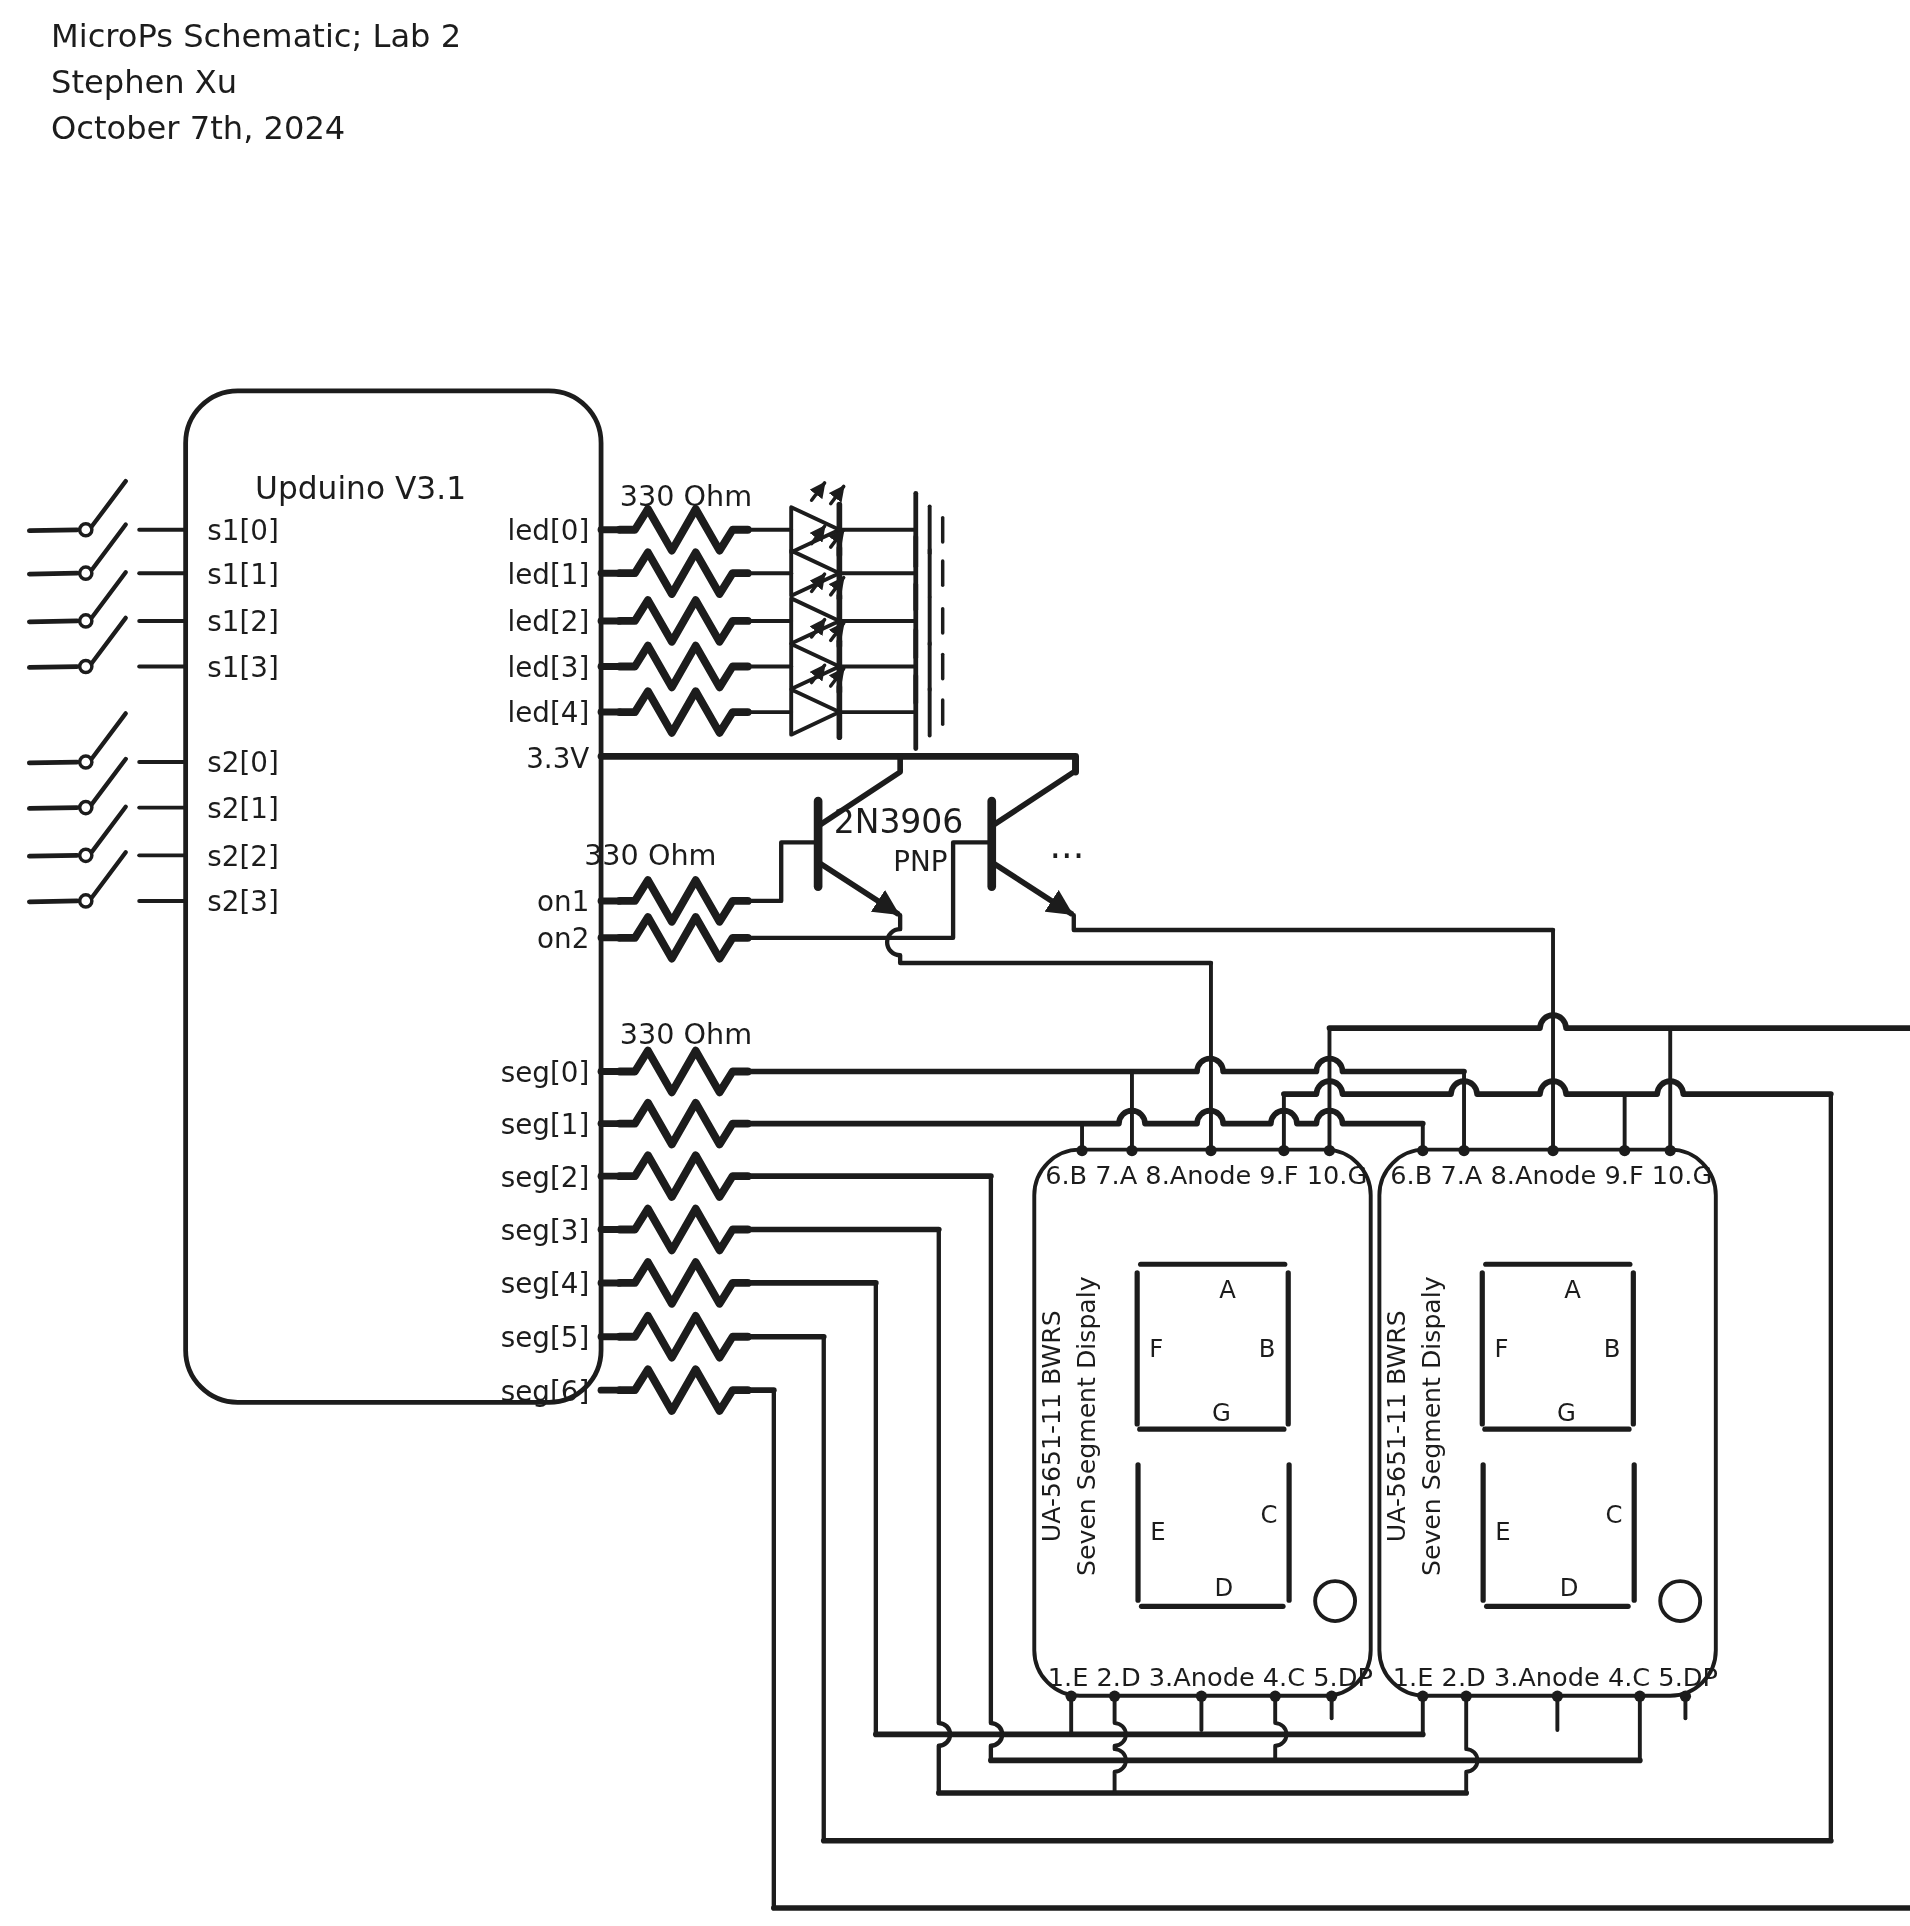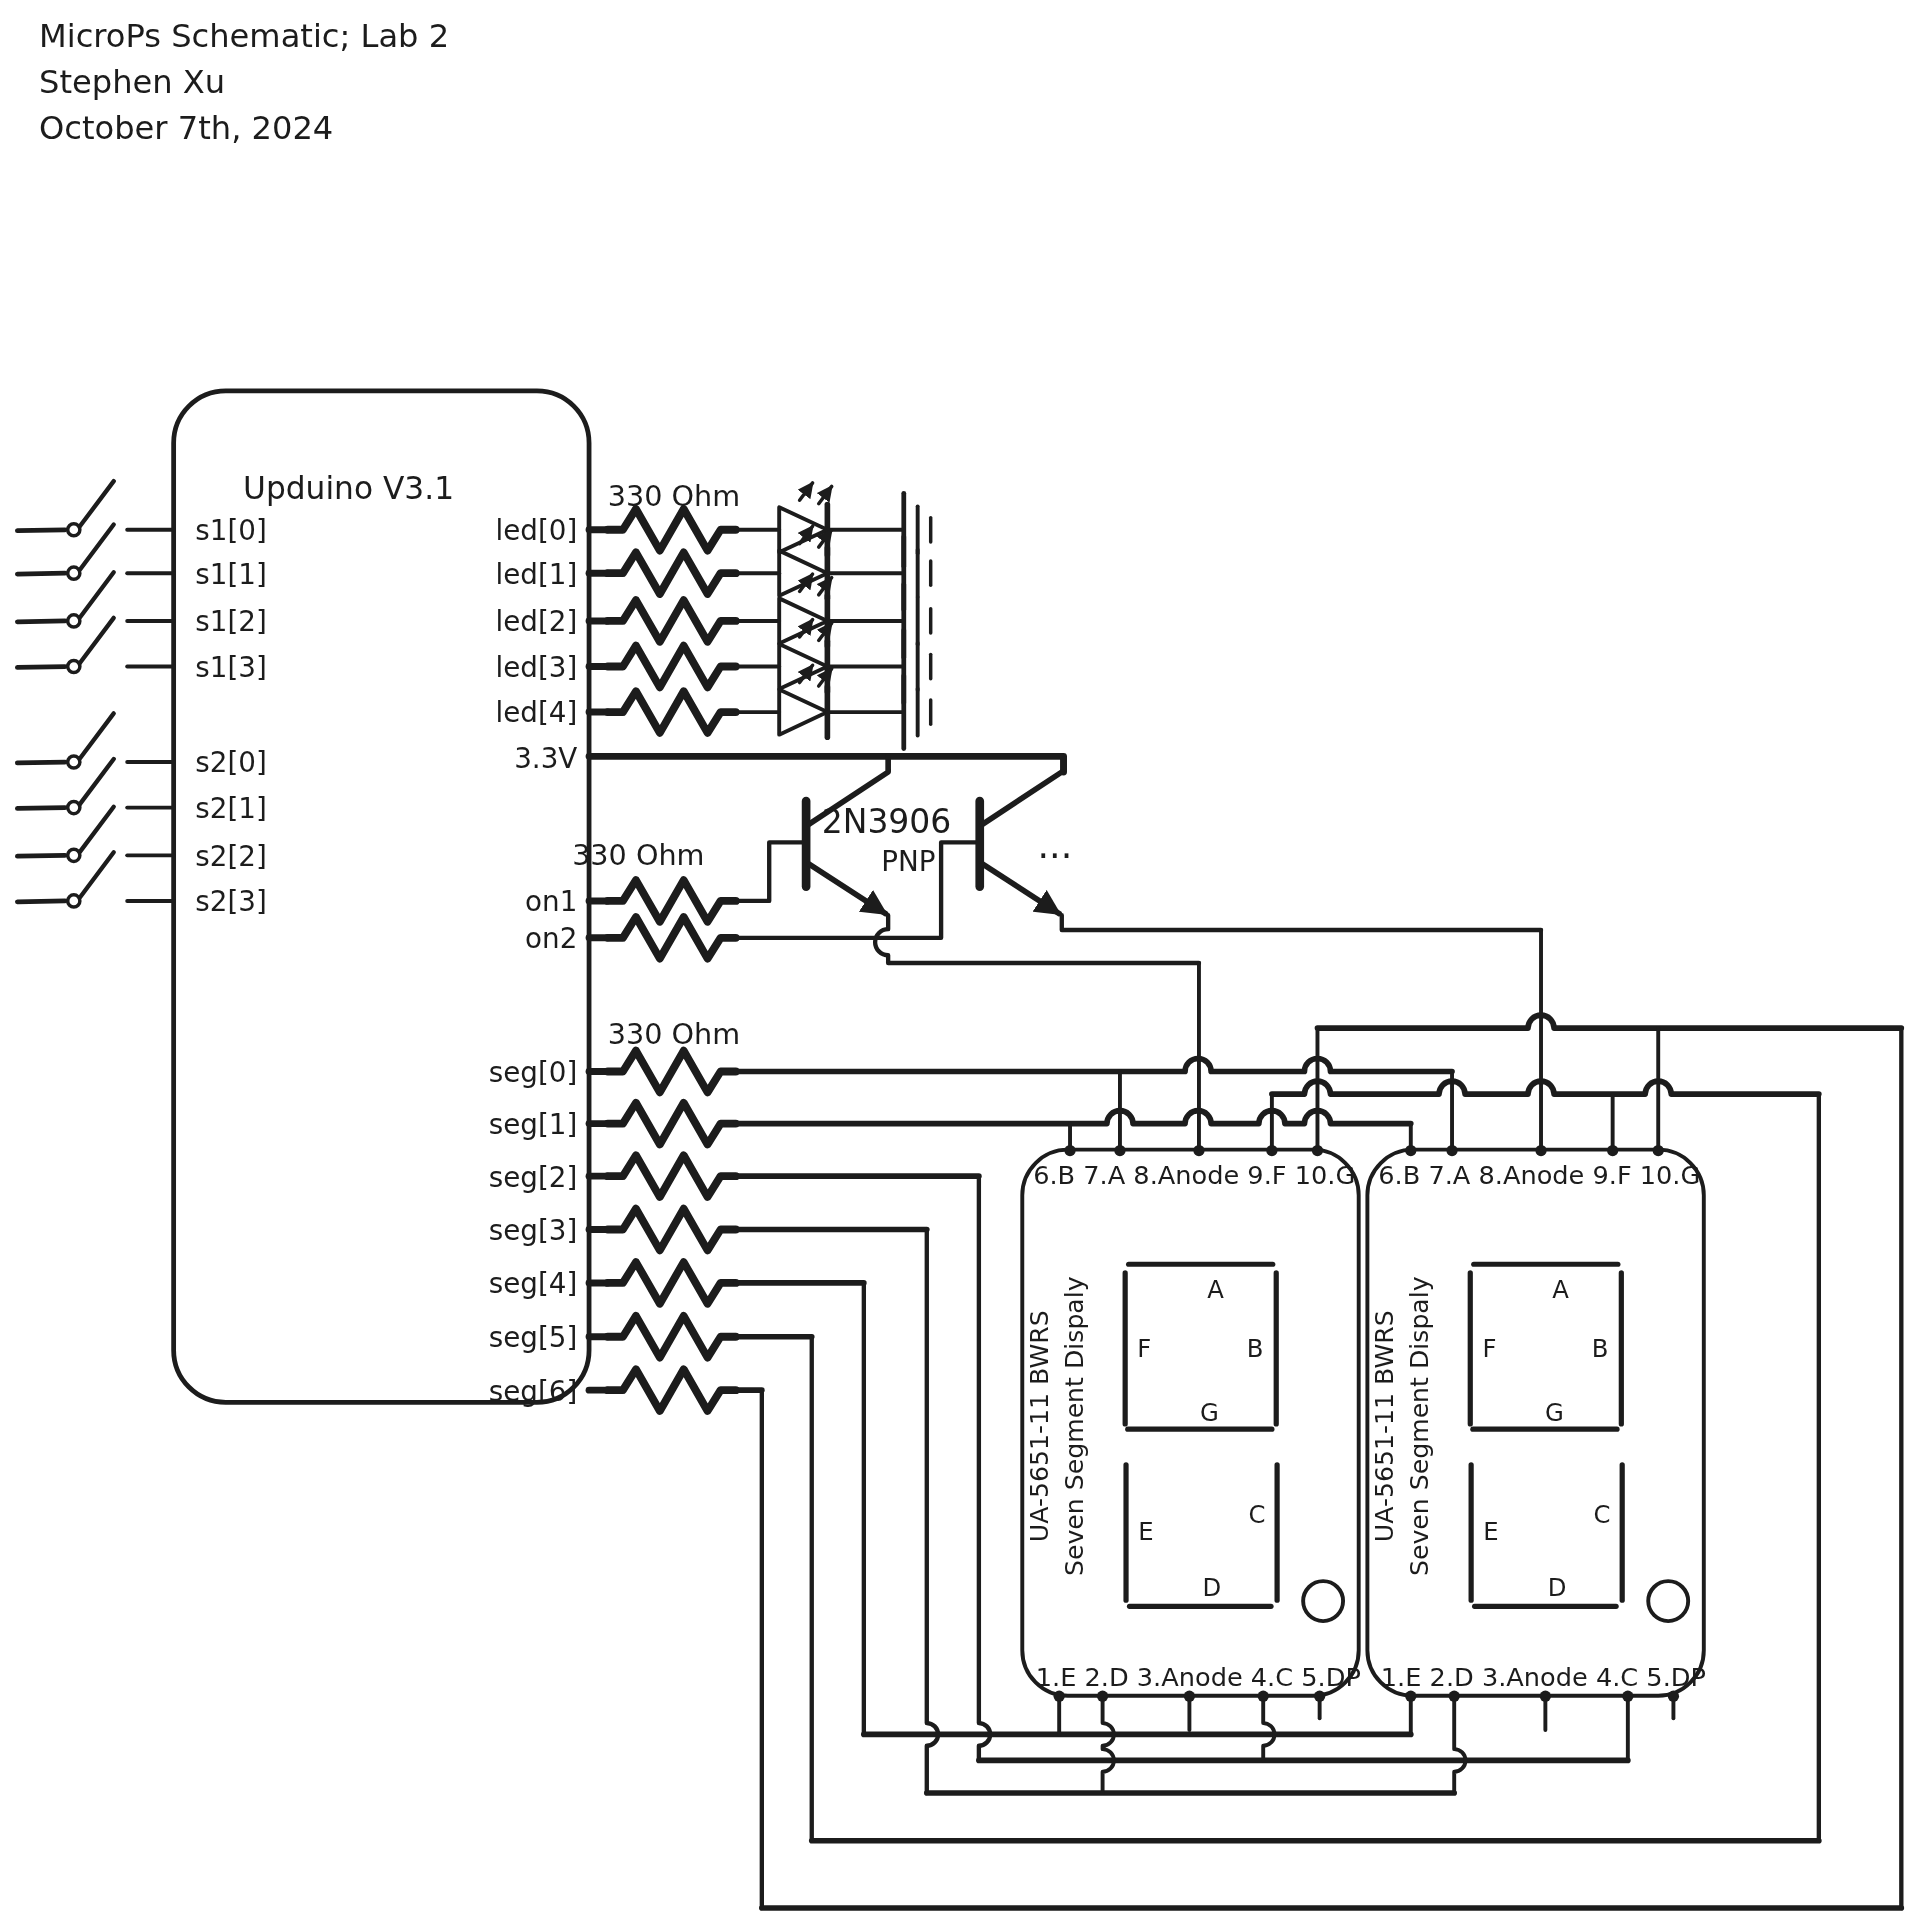--- a/index.html
+++ b/index.html
@@ -1,16 +1,16 @@
 <!DOCTYPE html>
 <html style="font-size:7px"><head>
 <meta charset="utf-8">
 <style>
   html,body{margin:0;padding:0;background:#ffffff;}
-  .canvas{width:1520px;height:1926px;position:relative;background:#fff;}
+  .canvas{width:1520px;height:1926px;position:relative;background:#fff;padding-left:12px;}
   svg{display:block;}
   text{font-family:"DejaVu Sans","Liberation Sans",sans-serif;fill:#1c1c1c;}
   .t-title{font-size:74px;}
   .t-box{font-size:72px;}
   .t-pin{font-size:64px;}
   .t-res{font-size:66px;}
   .t-part{font-size:76px;}
   .t-pnp{font-size:64px;}
   .t-dots{font-size:84px;}
   .t-dpin{font-size:59px;}

